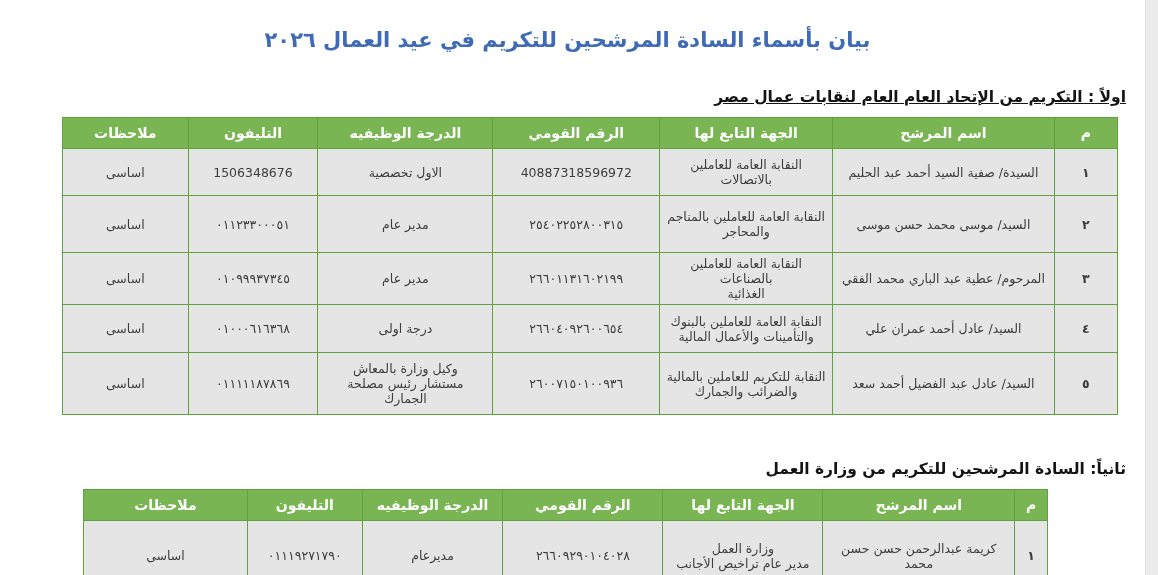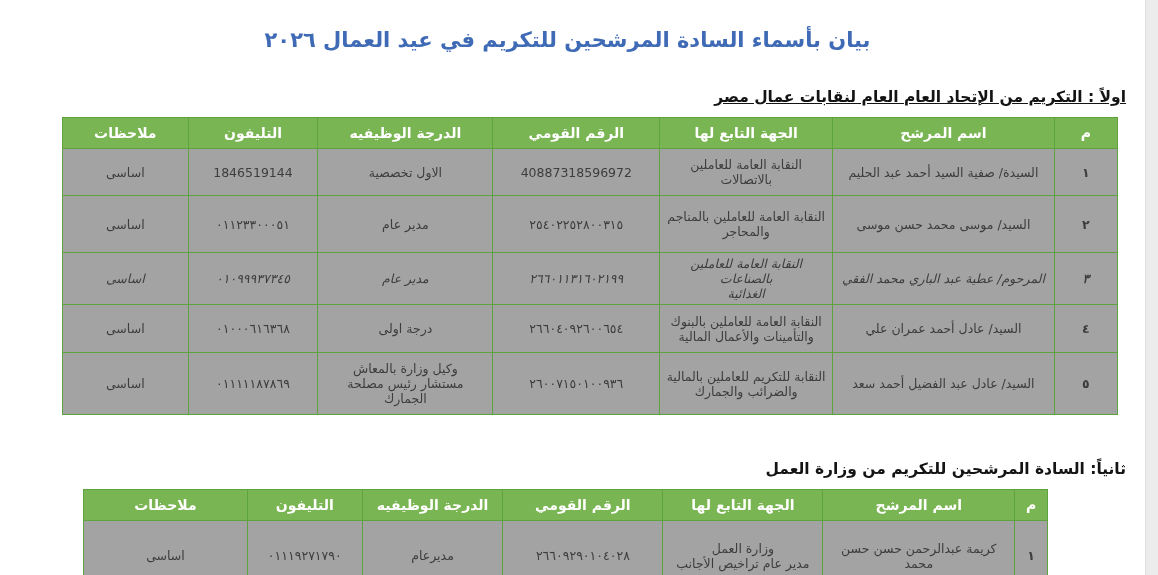--- a/index.html
+++ b/index.html
@@ -51,26 +51,26 @@
   .honor-table th {
     background: #7ab553;
     color: #ffffff;
     font-size: 14px;
     font-weight: bold;
     height: 31px;
   }
   .honor-table td {
     color: #3d3d3d;
     font-size: 12.5px;
-    background: #a3a3a3;
+    background: #e5e5e5;
     white-space: pre-line;
   }
   #table1 tr.r0 td { height: 47px; }
   #table1 tr.r1 td { height: 57px; }
-  #table1 tr.r2 td { height: 52px; font-style: italic; }
+  #table1 tr.r2 td { height: 52px; }
   #table1 tr.r3 td { height: 48px; }
   #table1 tr.r4 td { height: 62px; }
   #table2 tr.r0 td { height: 70px; }
   .num-cell { font-size: 13px; font-weight: bold; }
 </style>
 </head>
 <body>
 
 <div class="doc-title">بيان بأسماء السادة المرشحين للتكريم في عيد العمال ٢٠٢٦</div>
 
@@ -97,21 +97,21 @@
       <th>ملاحظات</th>
     </tr>
   </thead>
   <tbody>
     <tr class="r0">
       <td class="num-cell">١</td>
       <td>السيدة/ صفية السيد أحمد عبد الحليم</td>
       <td>النقابة العامة للعاملين بالاتصالات</td>
       <td>40887318596972</td>
       <td>الاول تخصصية</td>
-      <td>1846519144</td>
+      <td>1506348676</td>
       <td>اساسى</td>
     </tr>
     <tr class="r1">
       <td class="num-cell">٢</td>
       <td>السيد/ موسى محمد حسن موسى</td>
       <td>النقابة العامة للعاملين بالمناجم
 والمحاجر</td>
       <td>٢٥٤٠٢٢٥٢٨٠٠٣١٥</td>
       <td>مدير عام</td>
       <td>٠١١٢٣٣٠٠٠٥١</td>

